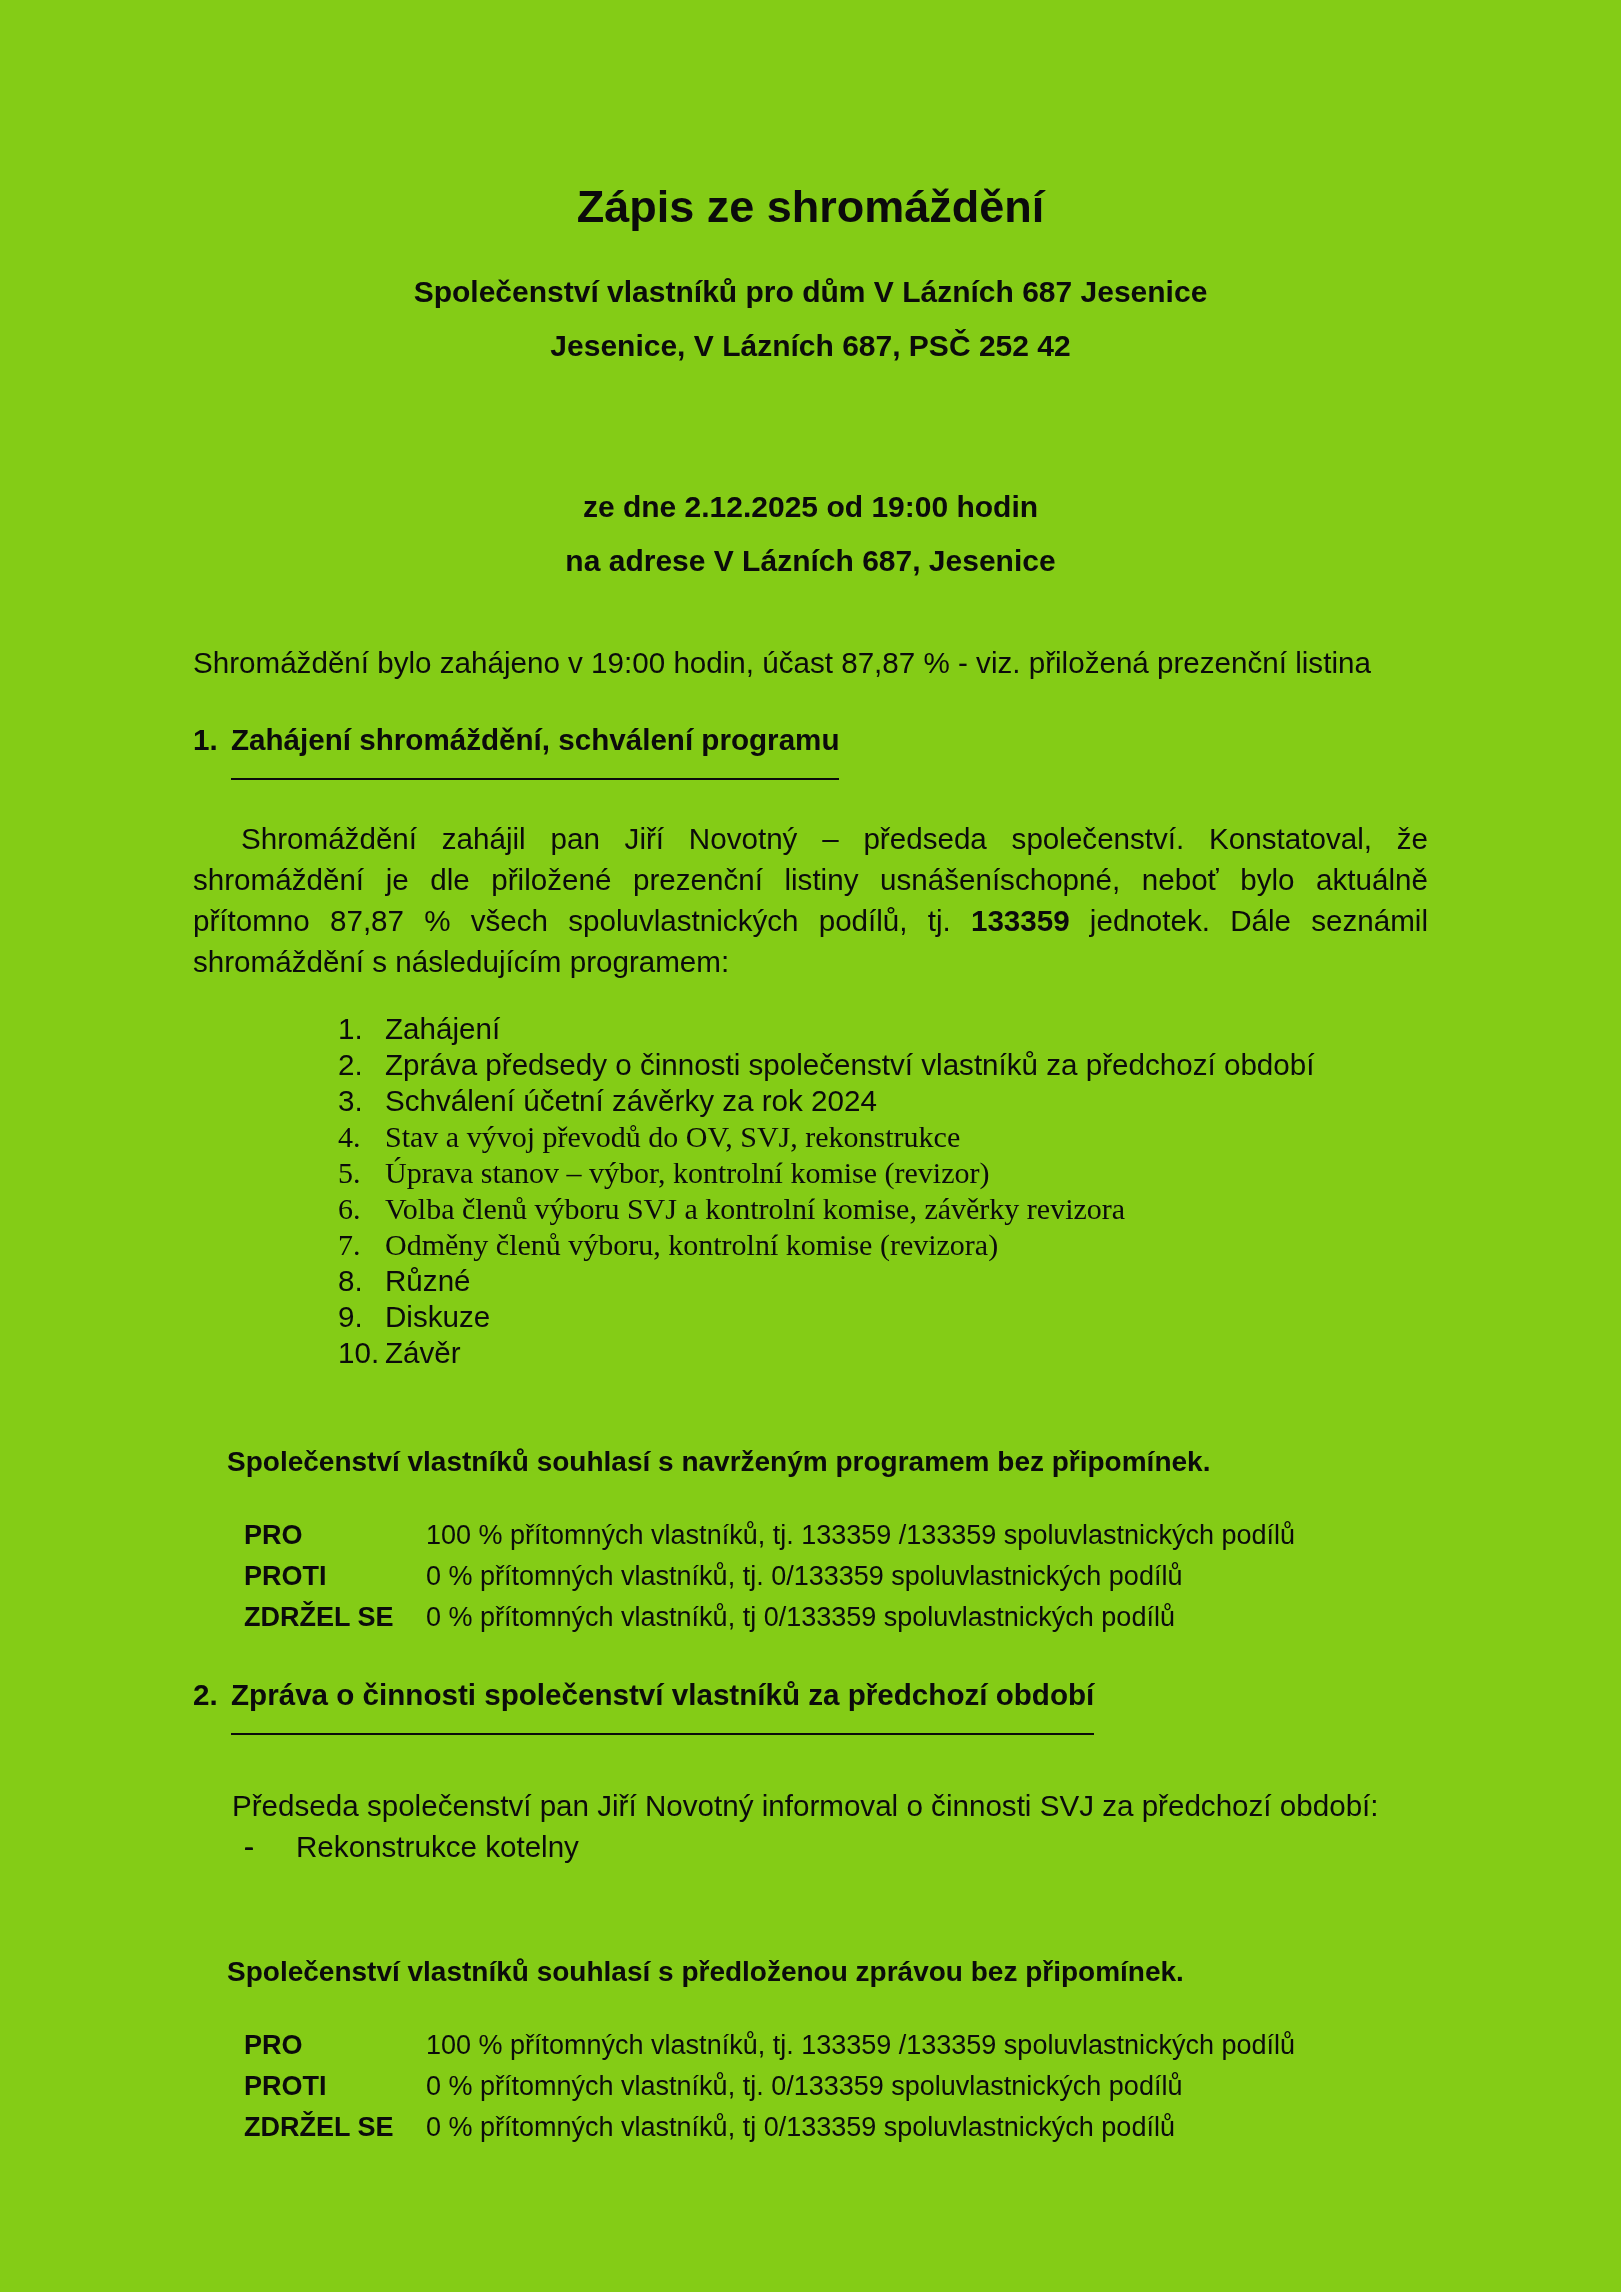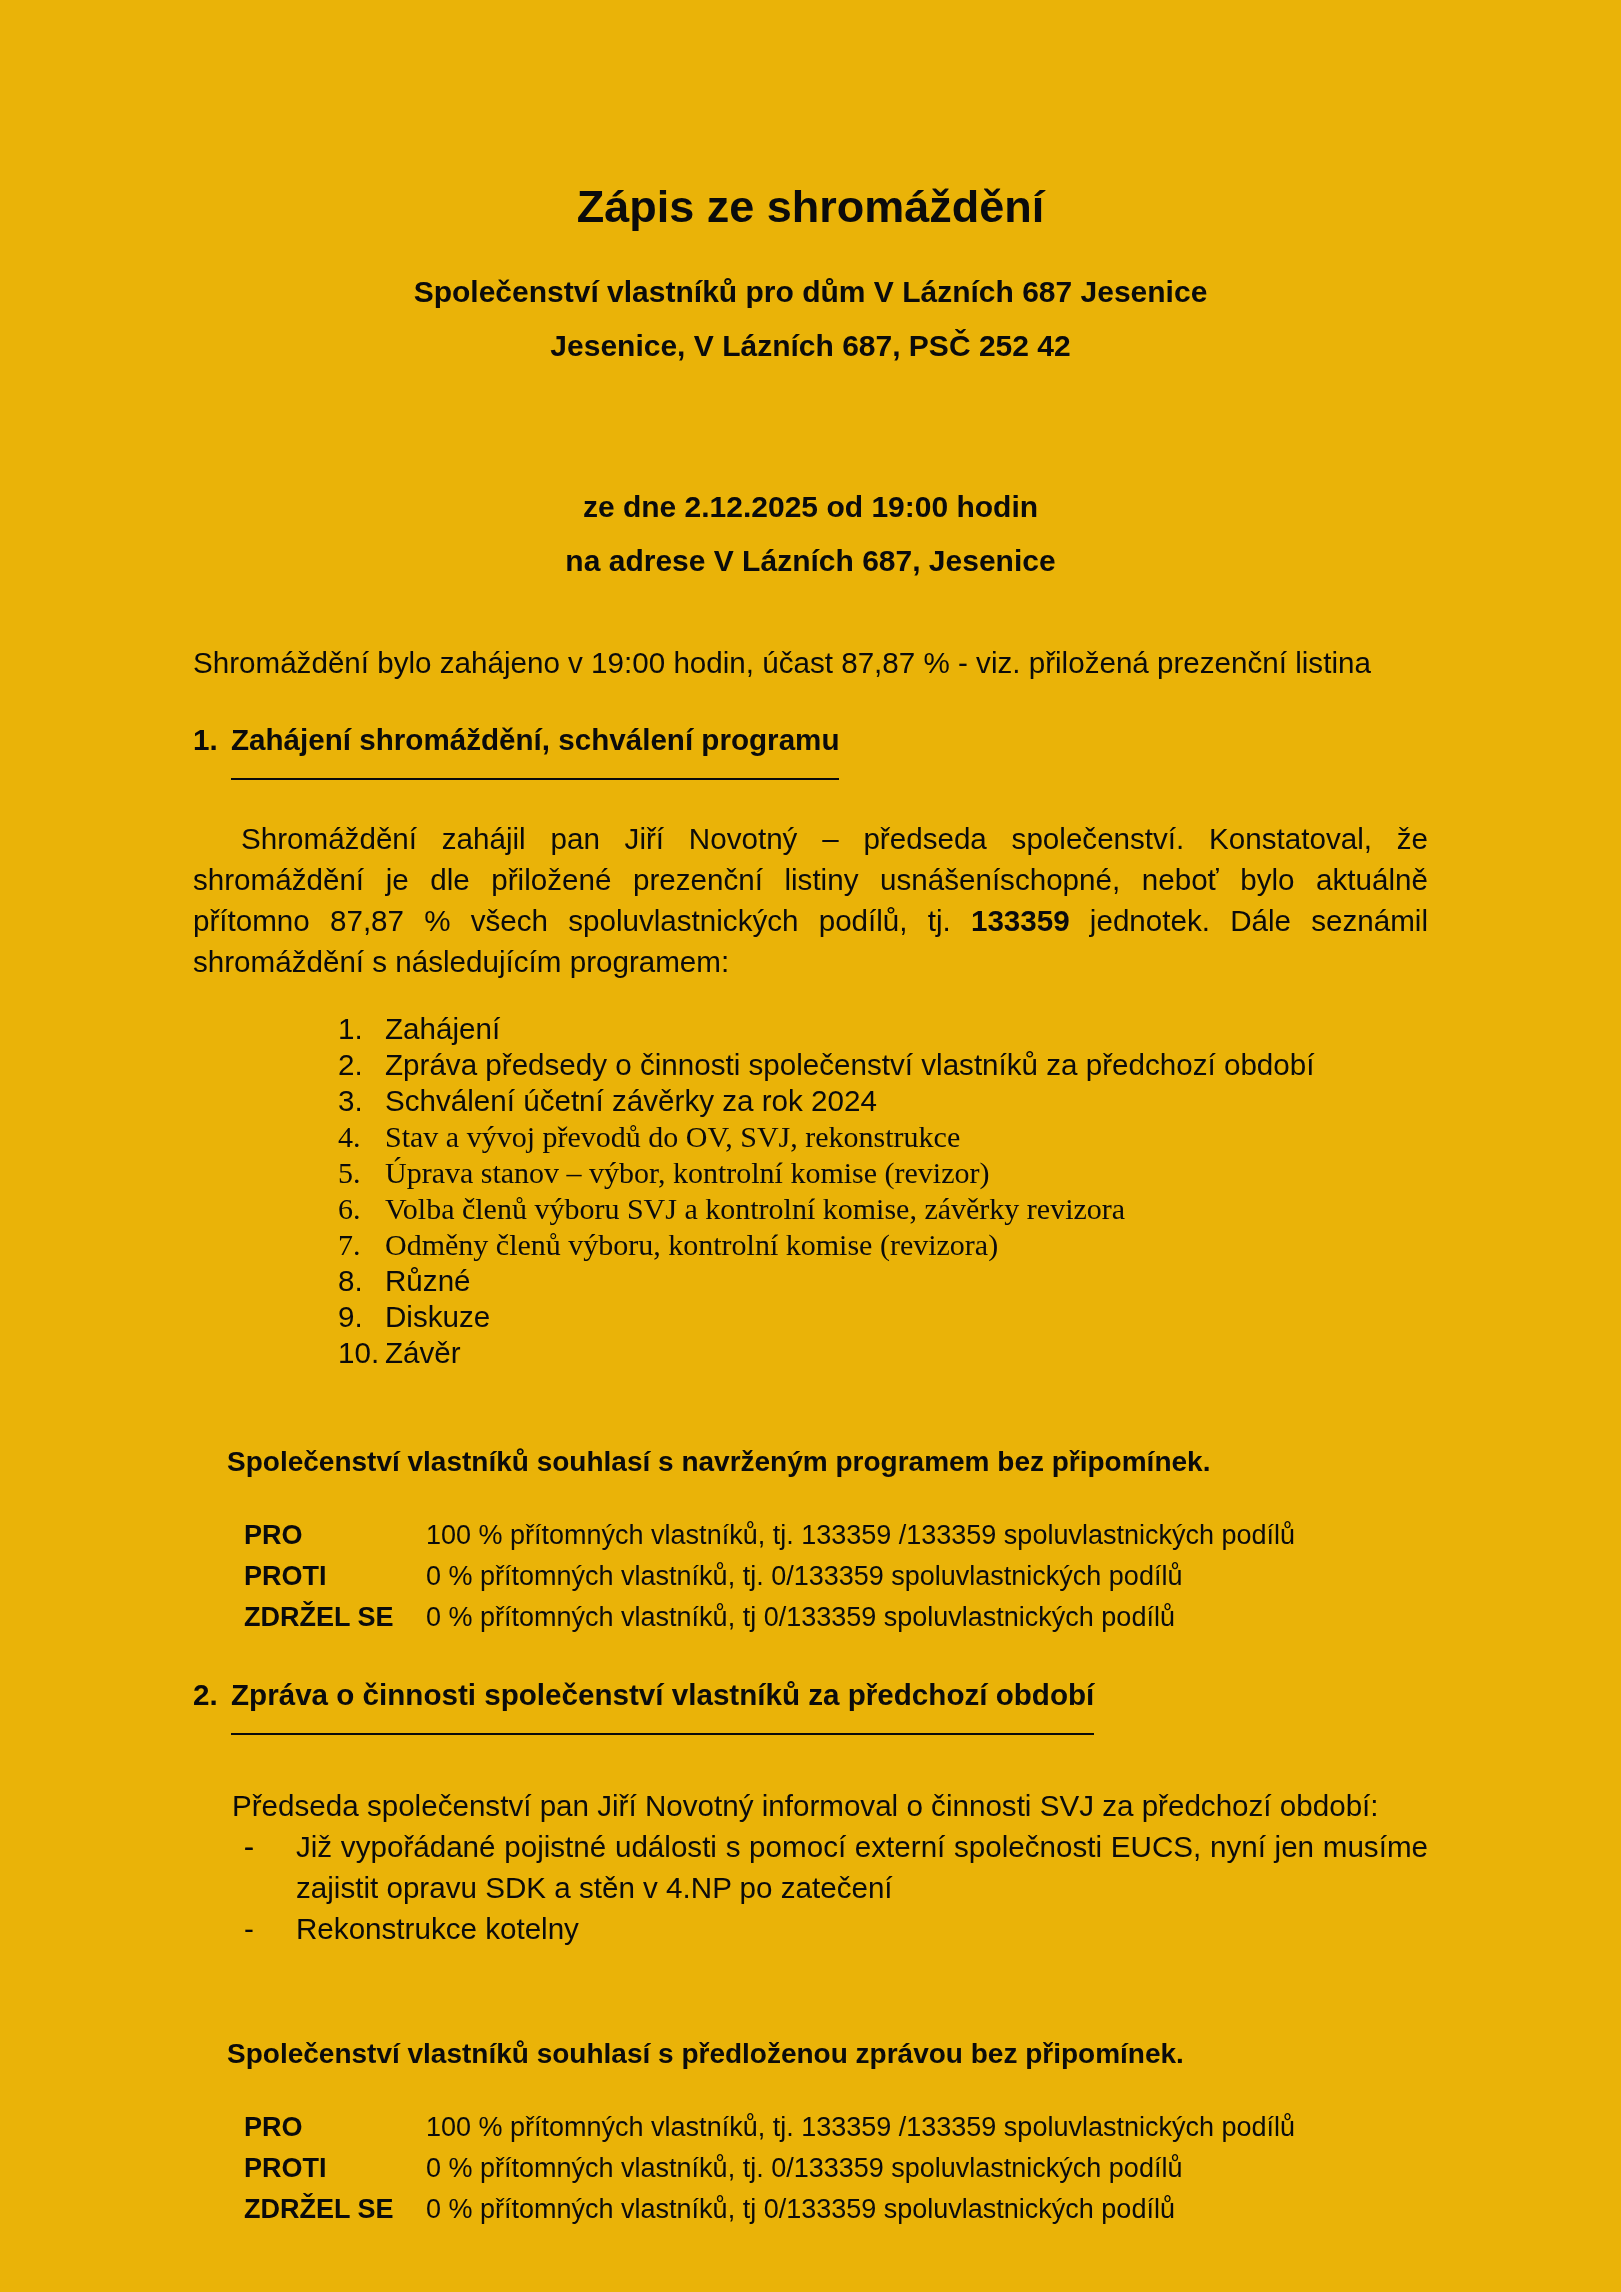--- a/index.html
+++ b/index.html
@@ -1,20 +1,20 @@
 <!DOCTYPE html>
 <html style="font-size:14.3px"><head>
 <meta charset="utf-8">
 <style>
   html,body{margin:0;padding:0;background:#ffffff;}
   .page{
     position:relative;
     width:1621px;height:2293px;
     margin:0 auto;
-    background:#eab308;
+    background:#84cc16;
     box-sizing:border-box;
     padding:0 193px;
     overflow:hidden;
     font-family:"Liberation Sans",sans-serif;
     color:#0b0b0b;
     font-size:29.6px;
   }
   .title{
     margin:179px 0 0 0;
     font-size:45px;line-height:56px;
@@ -166,21 +166,21 @@
 
   <div class="sec-heading">
     <span class="hnum">2.</span>
     <span class="htext">Zpráva o činnosti společenství vlastníků za předchozí období</span>
   </div>
 
   <p class="lead">Předseda společenství pan Jiří Novotný informoval o činnosti SVJ za předchozí období:</p>
 
   <div class="bullets">
     <div class="bullet"><span class="dash">-</span></div>
-    <div class="bullet justify"><span class="dash">-</span><span>Již vypořádané pojistné události s pomocí externí společnosti EUCS, nyní jen musíme zajistit opravu SDK a stěn v 4.NP po zatečení</span></div>
+    <div class="bullet justify"><span class="dash">-</span></div>
     <div class="bullet"><span class="dash">-</span><span>Rekonstrukce kotelny</span></div>
   </div>
 
   <p class="resolution second">Společenství vlastníků souhlasí s předloženou zprávou bez připomínek.</p>
 
   <div class="votes">
     <div class="vrow">
         <span class="vlabel">PRO</span>
         <span class="vvalue">100 % přítomných vlastníků, tj. 133359 /133359 spoluvlastnických podílů</span>
       </div>

